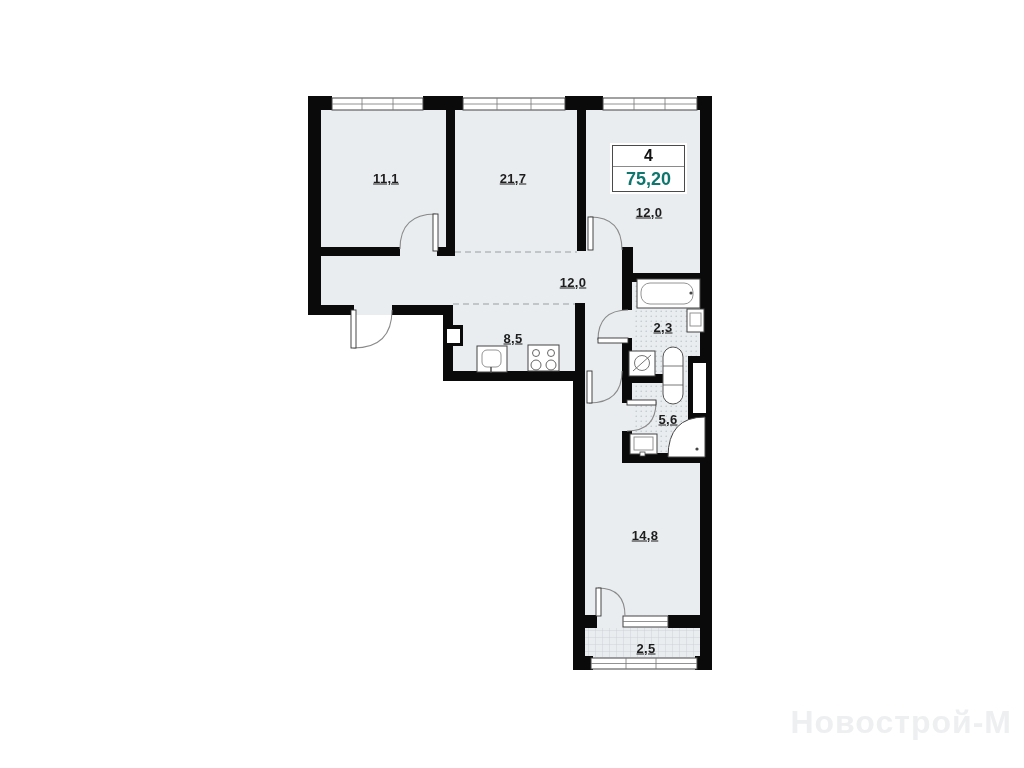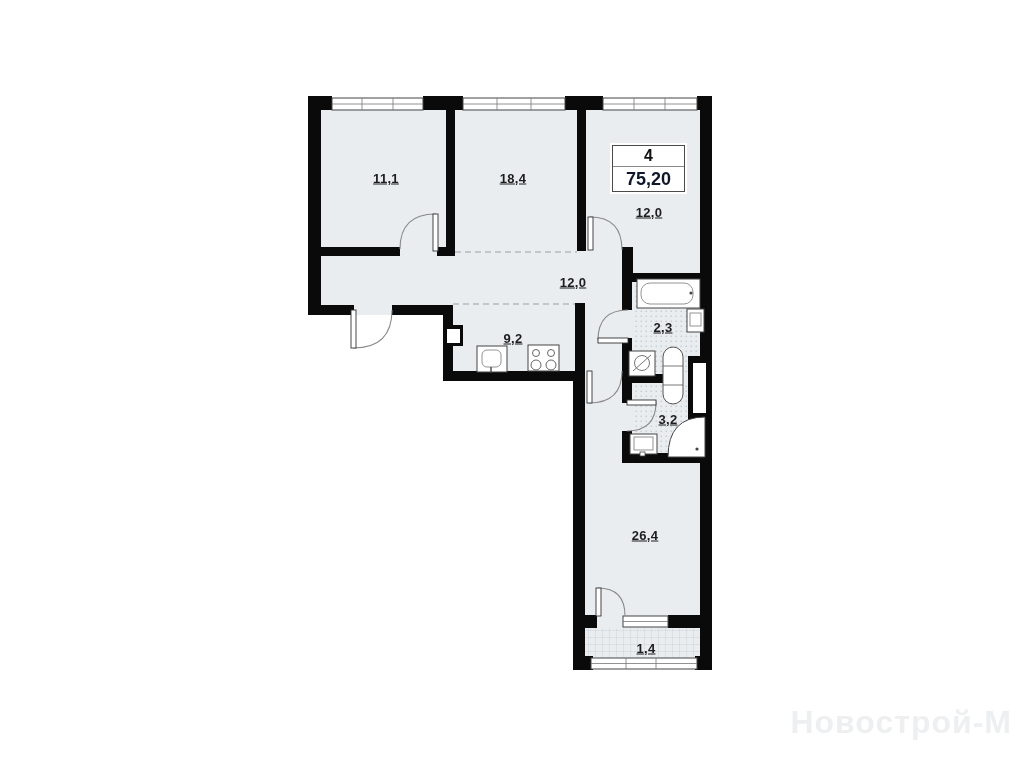--- a/index.html
+++ b/index.html
@@ -5,21 +5,21 @@
   html,body{margin:0;padding:0;background:#ffffff;}
   #stage{position:relative;width:1024px;height:768px;background:#ffffff;overflow:hidden;
          font-family:"Liberation Sans",sans-serif;}
   svg{position:absolute;left:0;top:0;}
   .room-label{position:absolute;transform:translate(-50%,-50%);
       font:700 13px "Liberation Sans",sans-serif;color:#1d1d1d;letter-spacing:.3px;white-space:nowrap;text-decoration:underline;}
   #unit-badge{position:absolute;left:612px;top:145px;width:71px;background:#ffffff;
       border:1px solid #4a4a4a;text-align:center;box-shadow:0 0 0 2px #ffffff;}
   #unit-badge .rooms{font:700 16px/20px "Liberation Sans",sans-serif;color:#111;
       border-bottom:1px solid #8a8a8a;}
-  #unit-badge .area{font:700 18px/24px "Liberation Sans",sans-serif;color:#0f172a;}
+  #unit-badge .area{font:700 18px/24px "Liberation Sans",sans-serif;color:#0f766e;}
   #watermark{position:absolute;right:12px;top:704px;
       font:700 32px "Liberation Sans",sans-serif;color:#edeff1;letter-spacing:1px;}
 </style>
 </head>
 <body>
 
 <div id="stage">
 
   <svg width="1024" height="768" viewBox="0 0 1024 768">
     <defs>
@@ -192,28 +192,28 @@
         <rect x="587" y="371" width="5" height="32" fill="#ffffff" stroke="#333" stroke-width="0.9"></rect>
       </g>
       <g>
         <path d="M 598,588 Q 625,588 625,616" fill="none" stroke="#8a8a8a" stroke-width="1.1"></path>
         <rect x="596" y="588" width="5" height="28" fill="#ffffff" stroke="#333" stroke-width="0.9"></rect>
       </g>
     </g>
   </svg>
 
   <div class="room-label" style="left:386px;top:178px">11,1</div>
-  <div class="room-label" style="left:513px;top:178px">18,4</div>
+  <div class="room-label" style="left:513px;top:178px">21,7</div>
   <div class="room-label" style="left:649px;top:212px">12,0</div>
   <div class="room-label" style="left:573px;top:282px">12,0</div>
-  <div class="room-label" style="left:513px;top:338px">9,2</div>
+  <div class="room-label" style="left:513px;top:338px">8,5</div>
   <div class="room-label" style="left:663px;top:327px">2,3</div>
-  <div class="room-label" style="left:668px;top:419px">3,2</div>
-  <div class="room-label" style="left:645px;top:535px">26,4</div>
-  <div class="room-label" style="left:646px;top:648px">1,4</div>
+  <div class="room-label" style="left:668px;top:419px">5,6</div>
+  <div class="room-label" style="left:645px;top:535px">14,8</div>
+  <div class="room-label" style="left:646px;top:648px">2,5</div>
 
   <div id="unit-badge">
     <div class="rooms">4</div>
     <div class="area">75,20</div>
   </div>
 
   <div id="watermark">Новострой-М</div>
 
 </div>
 

